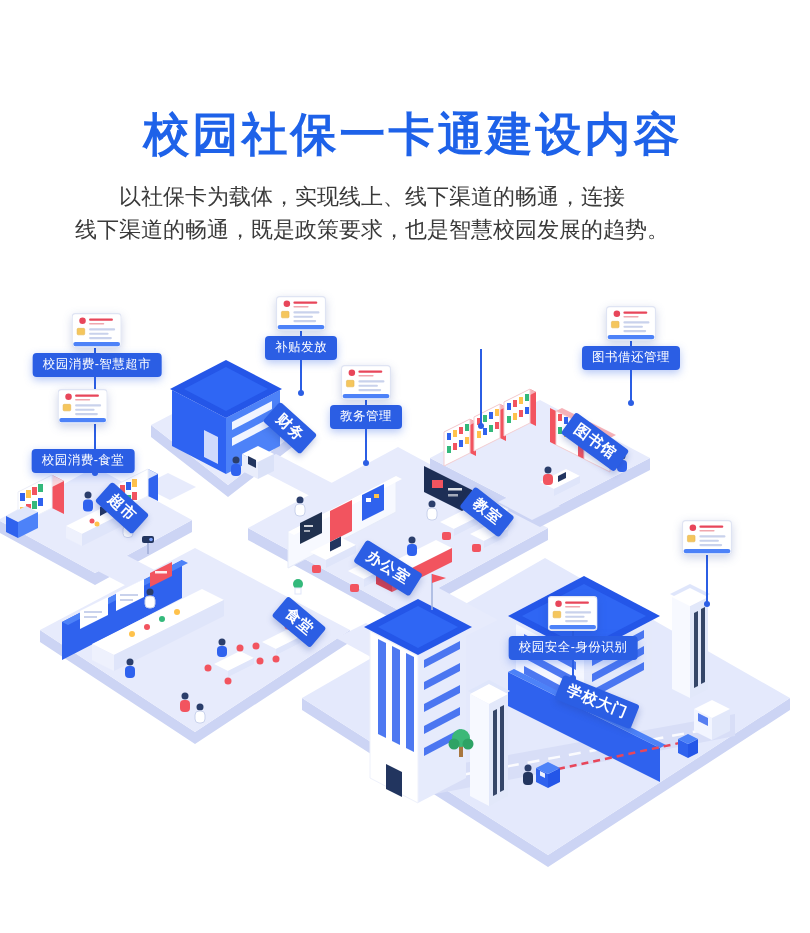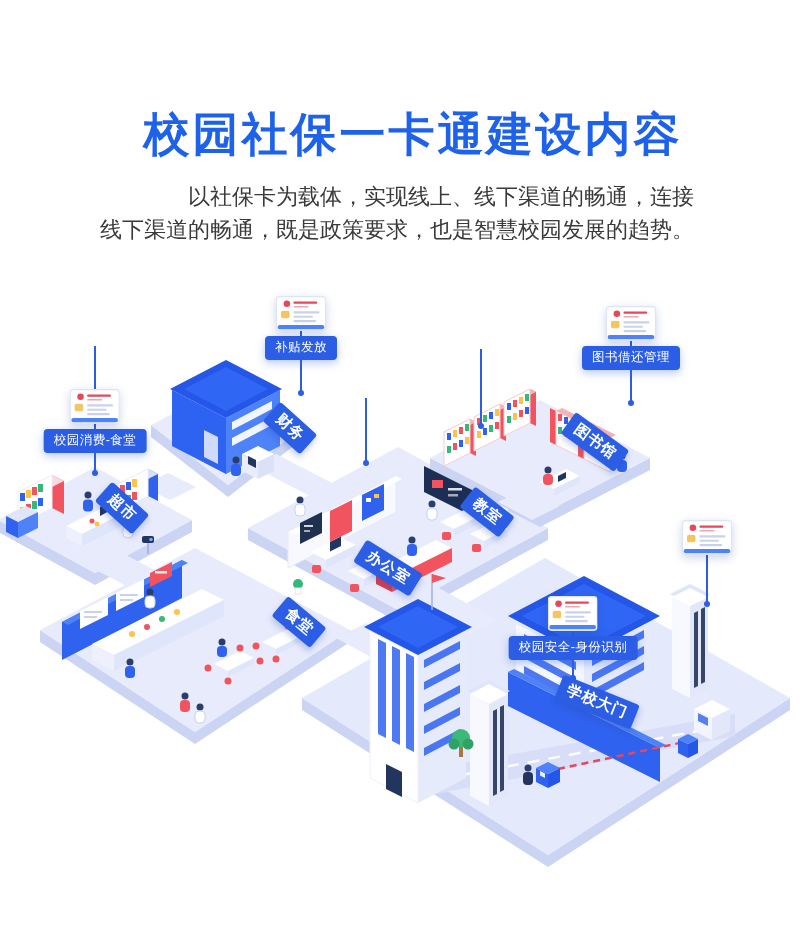--- a/index.html
+++ b/index.html
@@ -1,22 +1,22 @@
 <!DOCTYPE html>
 <html><head>
 <meta charset="utf-8">
 <title>校园社保一卡通建设内容</title>
 <style>
   html,body{margin:0;padding:0;background:#fff;}
   .stage{position:relative;width:810px;height:933px;background:#ffffff;overflow:hidden;
          font-family:"Liberation Sans","DejaVu Sans",sans-serif;}
   .page-title{position:absolute;left:0;top:96px;width:810px;text-align:center;
               font-size:46px;font-weight:800;color:#1e62e9;letter-spacing:3px;margin:8px;}
-  .page-subtitle{position:absolute;left:0;top:180px;width:694px;text-align:right;
-                 font-size:22px;line-height:1.5;color:#3a3a3a;}
+  .page-subtitle{position:absolute;left:0;top:180px;width:694px;text-align:center;
+                 font-size:22px;line-height:1.5;color:#3a3a3a;padding-left:25px;}
   .scene{position:absolute;left:0;top:270px;z-index:1;}
   .connector{position:absolute;width:2px;background:#2b5ee4;z-index:2;}
   .connector::after{content:'';position:absolute;bottom:-4px;left:-2px;width:6px;height:6px;
                     border-radius:50%;background:#2b5ee4;}
   .ribbon{position:absolute;z-index:3;background:#2b5ee4;color:#fff;font-weight:700;
           font-size:15px;letter-spacing:1px;padding:3px 9px 4px;border-radius:3px;
           white-space:nowrap;box-shadow:2px 3px 6px rgba(40,70,160,.28);}
   .callout{position:absolute;z-index:4;display:flex;flex-direction:column;align-items:center;
            transform:translateX(-50%);}
   .callout .card{width:50px;height:35px;filter:drop-shadow(0 3px 5px rgba(30,60,150,.22));}
@@ -442,32 +442,44 @@
   <div class="connector" style="left:572px;top:629px;height:48px;"></div>
 
   <div class="ribbon" style="left:290px;top:428px;transform:translate(-50%,-50%) rotate(42deg);">财务</div>
   <div class="ribbon" style="left:122px;top:508px;transform:translate(-50%,-50%) rotate(42deg);">超市</div>
   <div class="ribbon" style="left:388px;top:568px;transform:translate(-50%,-50%) rotate(32deg);">办公室</div>
   <div class="ribbon" style="left:487px;top:512px;transform:translate(-50%,-50%) rotate(38deg);">教室</div>
   <div class="ribbon" style="left:595px;top:442px;transform:translate(-50%,-50%) rotate(36deg);">图书馆</div>
   <div class="ribbon" style="left:299px;top:622px;transform:translate(-50%,-50%) rotate(40deg);">食堂</div>
   <div class="ribbon" style="left:597px;top:702px;transform:translate(-50%,-50%) rotate(22deg);">学校大门</div>
 
-  <div class="callout" style="left:95px;top:389px;">
+  <div class="callout" style="left:97px;top:313px;">
+    <svg class="card" viewBox="0 0 46 32">
+        <use href="#ss-card"></use>
+      </svg>
+    <div class="pill">校园消费-智慧超市</div>
+  </div>
+  <div class="callout" style="left:83px;top:389px;gap:20px;">
     <svg class="card" viewBox="0 0 46 32">
         <use href="#ss-card"></use>
       </svg>
     <div class="pill">校园消费-食堂</div>
   </div>
   <div class="callout" style="left:301px;top:296px;">
     <svg class="card" viewBox="0 0 46 32">
         <use href="#ss-card"></use>
       </svg>
     <div class="pill">补贴发放</div>
   </div>
+  <div class="callout" style="left:366px;top:365px;">
+    <svg class="card" viewBox="0 0 46 32">
+        <use href="#ss-card"></use>
+      </svg>
+    <div class="pill">教务管理</div>
+  </div>
   <div class="callout" style="left:631px;top:306px;text-align:right;">
     <svg class="card" viewBox="0 0 46 32">
         <use href="#ss-card"></use>
       </svg>
     <div class="pill">图书借还管理</div>
   </div>
   <div class="callout" style="left:707px;top:520px;">
     <svg class="card" viewBox="0 0 46 32">
         <use href="#ss-card"></use>
       </svg>

